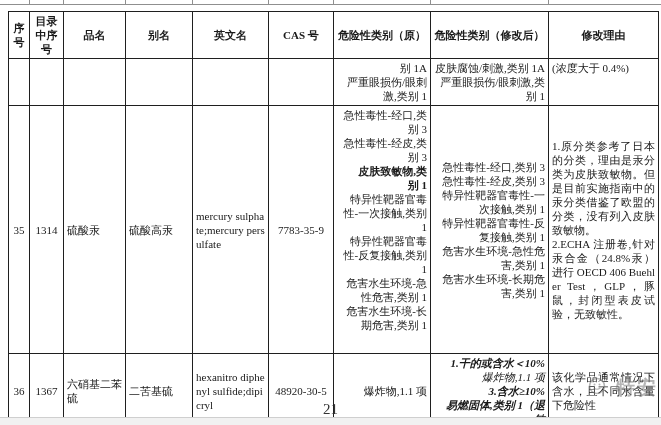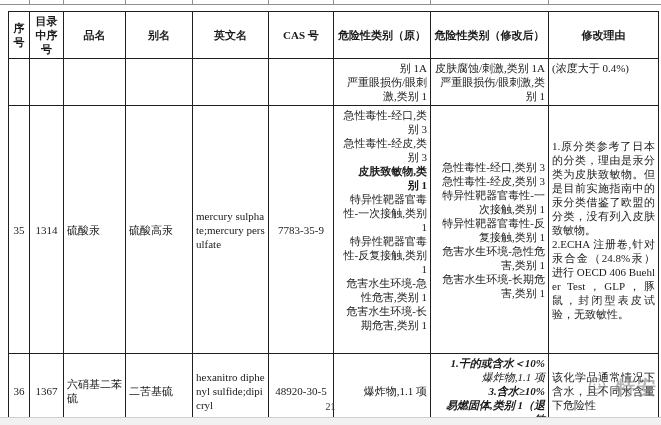--- a/index.html
+++ b/index.html
@@ -45,21 +45,21 @@
   .b{font-weight:bold;margin-left:12px;}
 
   tr.row-cont td{vertical-align:top;}
   tr.row-35 td.orig{vertical-align:top;}
   tr.row-35 td.newc{vertical-align:middle;}
   tr.row-36 td.newc{vertical-align:top;font-style:italic;}
 
   
   .page-number{
     position:absolute;left:0;top:401px;width:661px;
-    text-align:center;font-size:10px;color:#333;
+    text-align:center;font-size:15px;color:#333;
   }
   
   .bottom-strip{
     position:absolute;left:0;top:417px;width:661px;height:8px;
     background:#f1f1f1;border-top:1px solid #cfcfcf;
   }
   
   .watermark{
     position:absolute;left:588px;top:376px;height:24px;
     display:flex;align-items:center;gap:10px;

